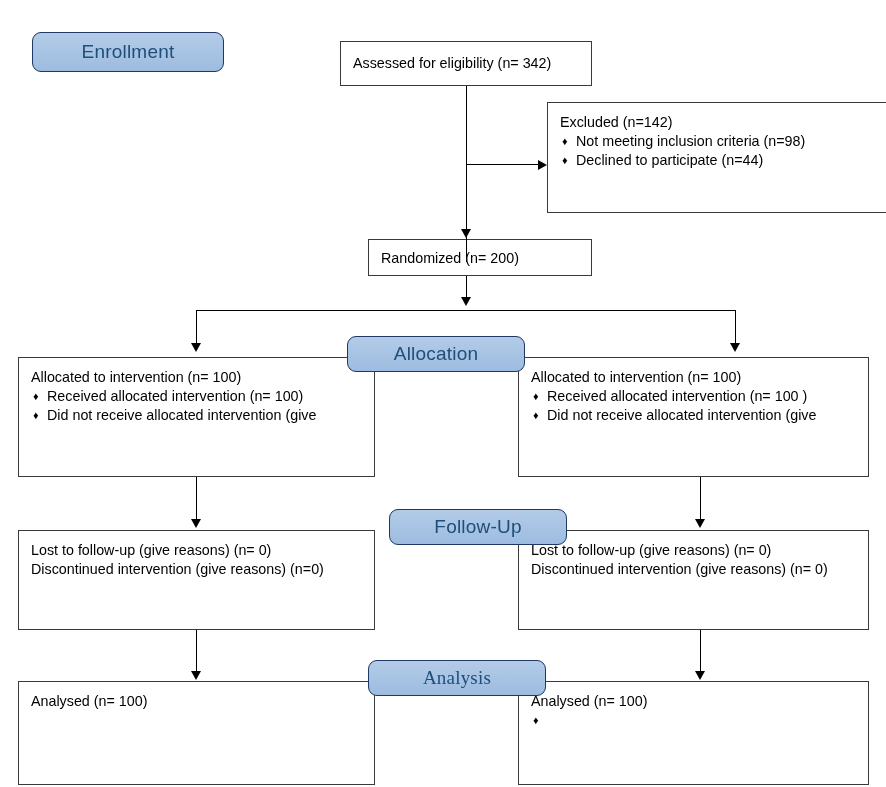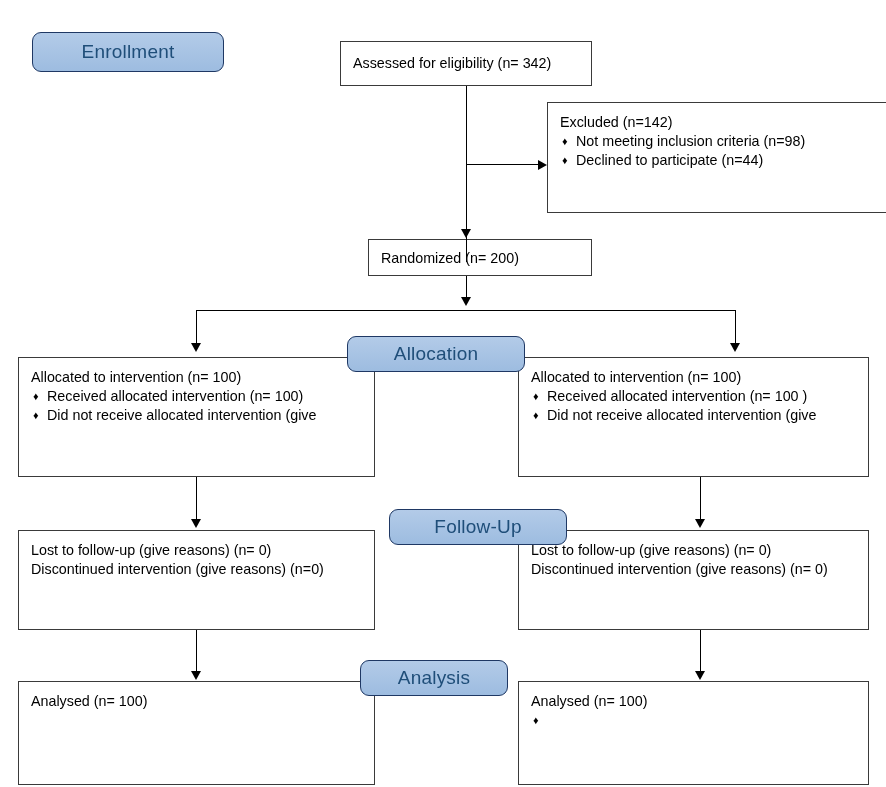--- a/index.html
+++ b/index.html
@@ -198,21 +198,21 @@
   <div class="box" style="left:518px; top:530px; width:351px; height:100px;">
     <div class="line">Lost to follow-up (give reasons) (n= 0)</div>
     <div class="line">Discontinued intervention (give reasons) (n= 0)</div>
   </div>
 
   <div class="vline" style="left:196px; top:630px; height:45px;"></div>
   <div class="arrowdown" style="left:191px; top:671px;"></div>
   <div class="vline" style="left:700px; top:630px; height:45px;"></div>
   <div class="arrowdown" style="left:695px; top:671px;"></div>
 
-  <div class="pill" style="left:360px; top:660px; width:148px; height:36px;">
+  <div class="pill" style="left:368px; top:660px; width:178px; height:36px;font-family:Liberation Serif, serif;">
     <span>Analysis</span>
   </div>
 
   <div class="box" style="left:18px; top:681px; width:357px; height:104px;">
     <div class="line">Analysed (n= 100)</div>
   </div>
 
   <div class="box" style="left:518px; top:681px; width:351px; height:104px;">
     <div class="line">Analysed (n= 100)</div>
     <ul>

